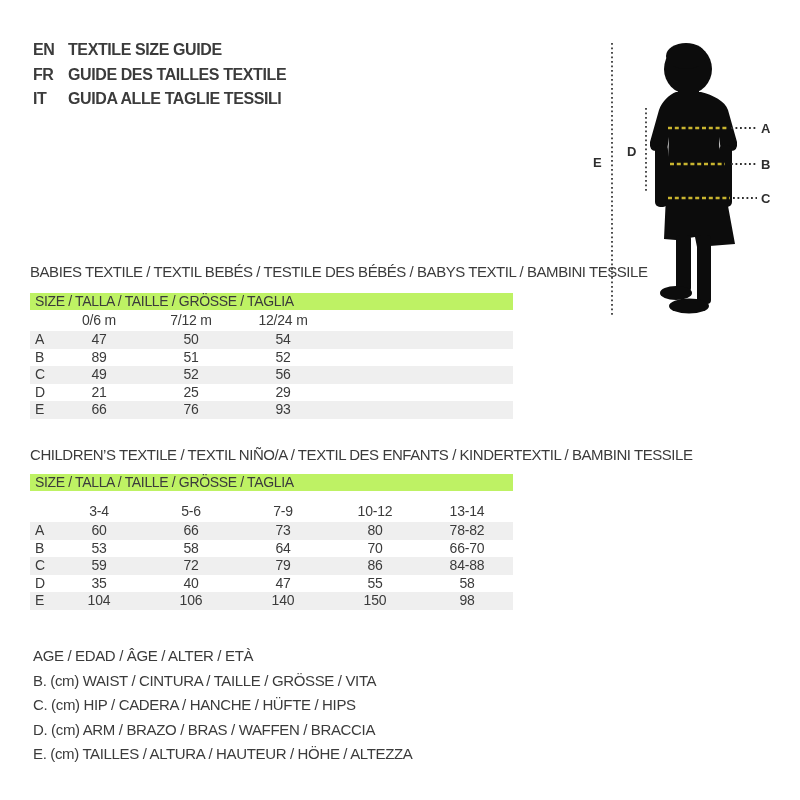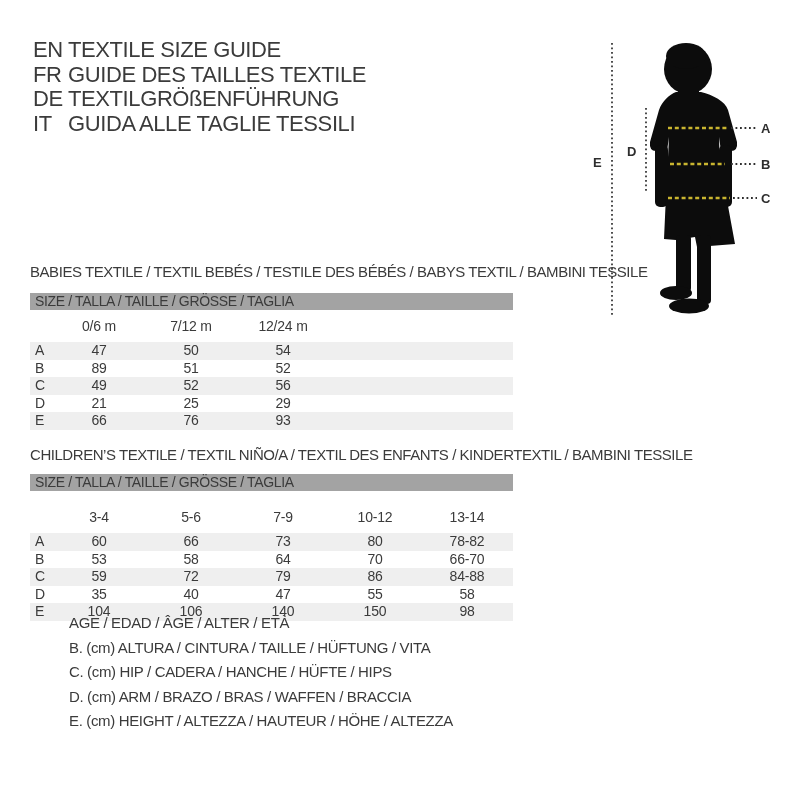--- a/index.html
+++ b/index.html
@@ -6,64 +6,60 @@
   body {
     width:800px; height:800px; position:relative; overflow:hidden;
     background:#ffffff; color:#3b3b3b;
     font-family:"Liberation Sans", sans-serif;
   }
   .abs { position:absolute; }
 
   
   .lang-list { left:33px; top:38px; }
   .lang-row { display:flex; height:24.5px; line-height:24.5px;
-              font-size:22px; letter-spacing:-0.4px; white-space:nowrap; }
+              font-size:16px; letter-spacing:-0.4px; white-space:nowrap;font-weight:bold; }
   .lang-code { width:35px; flex:0 0 35px; }
 
   
   .sec-title { font-size:15px; letter-spacing:-0.45px; white-space:nowrap; }
 
   
-  .size-bar { width:483px; height:17px; background:#a3a3a3;
+  .size-bar { width:483px; height:17px; background:#bef264;
               font-size:14px; line-height:17px; padding-left:5px;
               box-sizing:border-box; letter-spacing:-0.35px; white-space:nowrap; }
 
   
   table.sizes { border-collapse:collapse; table-layout:fixed; width:483px;
                 font-size:14px; letter-spacing:-0.2px; }
   table.sizes td { padding:0; text-align:center; height:17.5px; line-height:17.5px;
                    overflow:hidden; white-space:nowrap; }
-  table.sizes tr.size-row td { height:32px; line-height:21px;margin-top:29px; }
+  table.sizes tr.size-row td { height:21px; line-height:21px;margin-top:29px; }
   table.sizes td.rowlabel { text-align:left; padding-left:5px; }
   table.sizes tr.stripe { background:#efefef; }
 
   
-  .legend { left:33px; top:611px;margin-left:36px; }
+  .legend { left:33px; top:644px; }
   .legend-line { height:24.6px; line-height:24.6px; font-size:15px;
                  letter-spacing:-0.35px; white-space:nowrap; }
 
   
   svg text { font-family:"Liberation Sans", sans-serif; font-weight:bold;
              font-size:13px; fill:#2e2e2e; }
 </style>
 </head>
 <body>
 
 <div class="abs lang-list">
   <div class="lang-row">
     <span class="lang-code">EN</span>
     <span>TEXTILE SIZE GUIDE</span>
   </div>
   <div class="lang-row">
     <span class="lang-code">FR</span>
     <span>GUIDE DES TAILLES TEXTILE</span>
-  </div>
-  <div class="lang-row">
-    <span class="lang-code">DE</span>
-    <span>TEXTILGRÖßENFÜHRUNG</span>
   </div>
   <div class="lang-row">
     <span class="lang-code">IT</span>
     <span>GUIDA ALLE TAGLIE TESSILI</span>
   </div>
 </div>
 
 <svg class="abs" style="left:585px; top:25px;" width="200" height="300" viewBox="0 0 200 300">
 
   <line x1="27" y1="18" x2="27" y2="291" stroke="#2e2e2e" stroke-width="1.7" stroke-dasharray="1.8 2.7"></line>
@@ -217,17 +213,17 @@
     <td>106</td>
     <td>140</td>
     <td>150</td>
     <td>98</td>
   </tr>
 </tbody>
   </table>
 
 <div class="abs legend">
   <div class="legend-line">AGE / EDAD / ÂGE / ALTER / ETÀ</div>
-  <div class="legend-line">B. (cm) ALTURA / CINTURA / TAILLE / HÜFTUNG / VITA</div>
+  <div class="legend-line">B. (cm) WAIST / CINTURA / TAILLE / GRÖSSE / VITA</div>
   <div class="legend-line">C. (cm) HIP / CADERA / HANCHE / HÜFTE / HIPS</div>
   <div class="legend-line">D. (cm) ARM / BRAZO / BRAS / WAFFEN / BRACCIA</div>
-  <div class="legend-line">E. (cm) HEIGHT / ALTEZZA / HAUTEUR / HÖHE / ALTEZZA</div>
+  <div class="legend-line">E. (cm) TAILLES / ALTURA / HAUTEUR / HÖHE / ALTEZZA</div>
 </div>
 
 </body></html>

